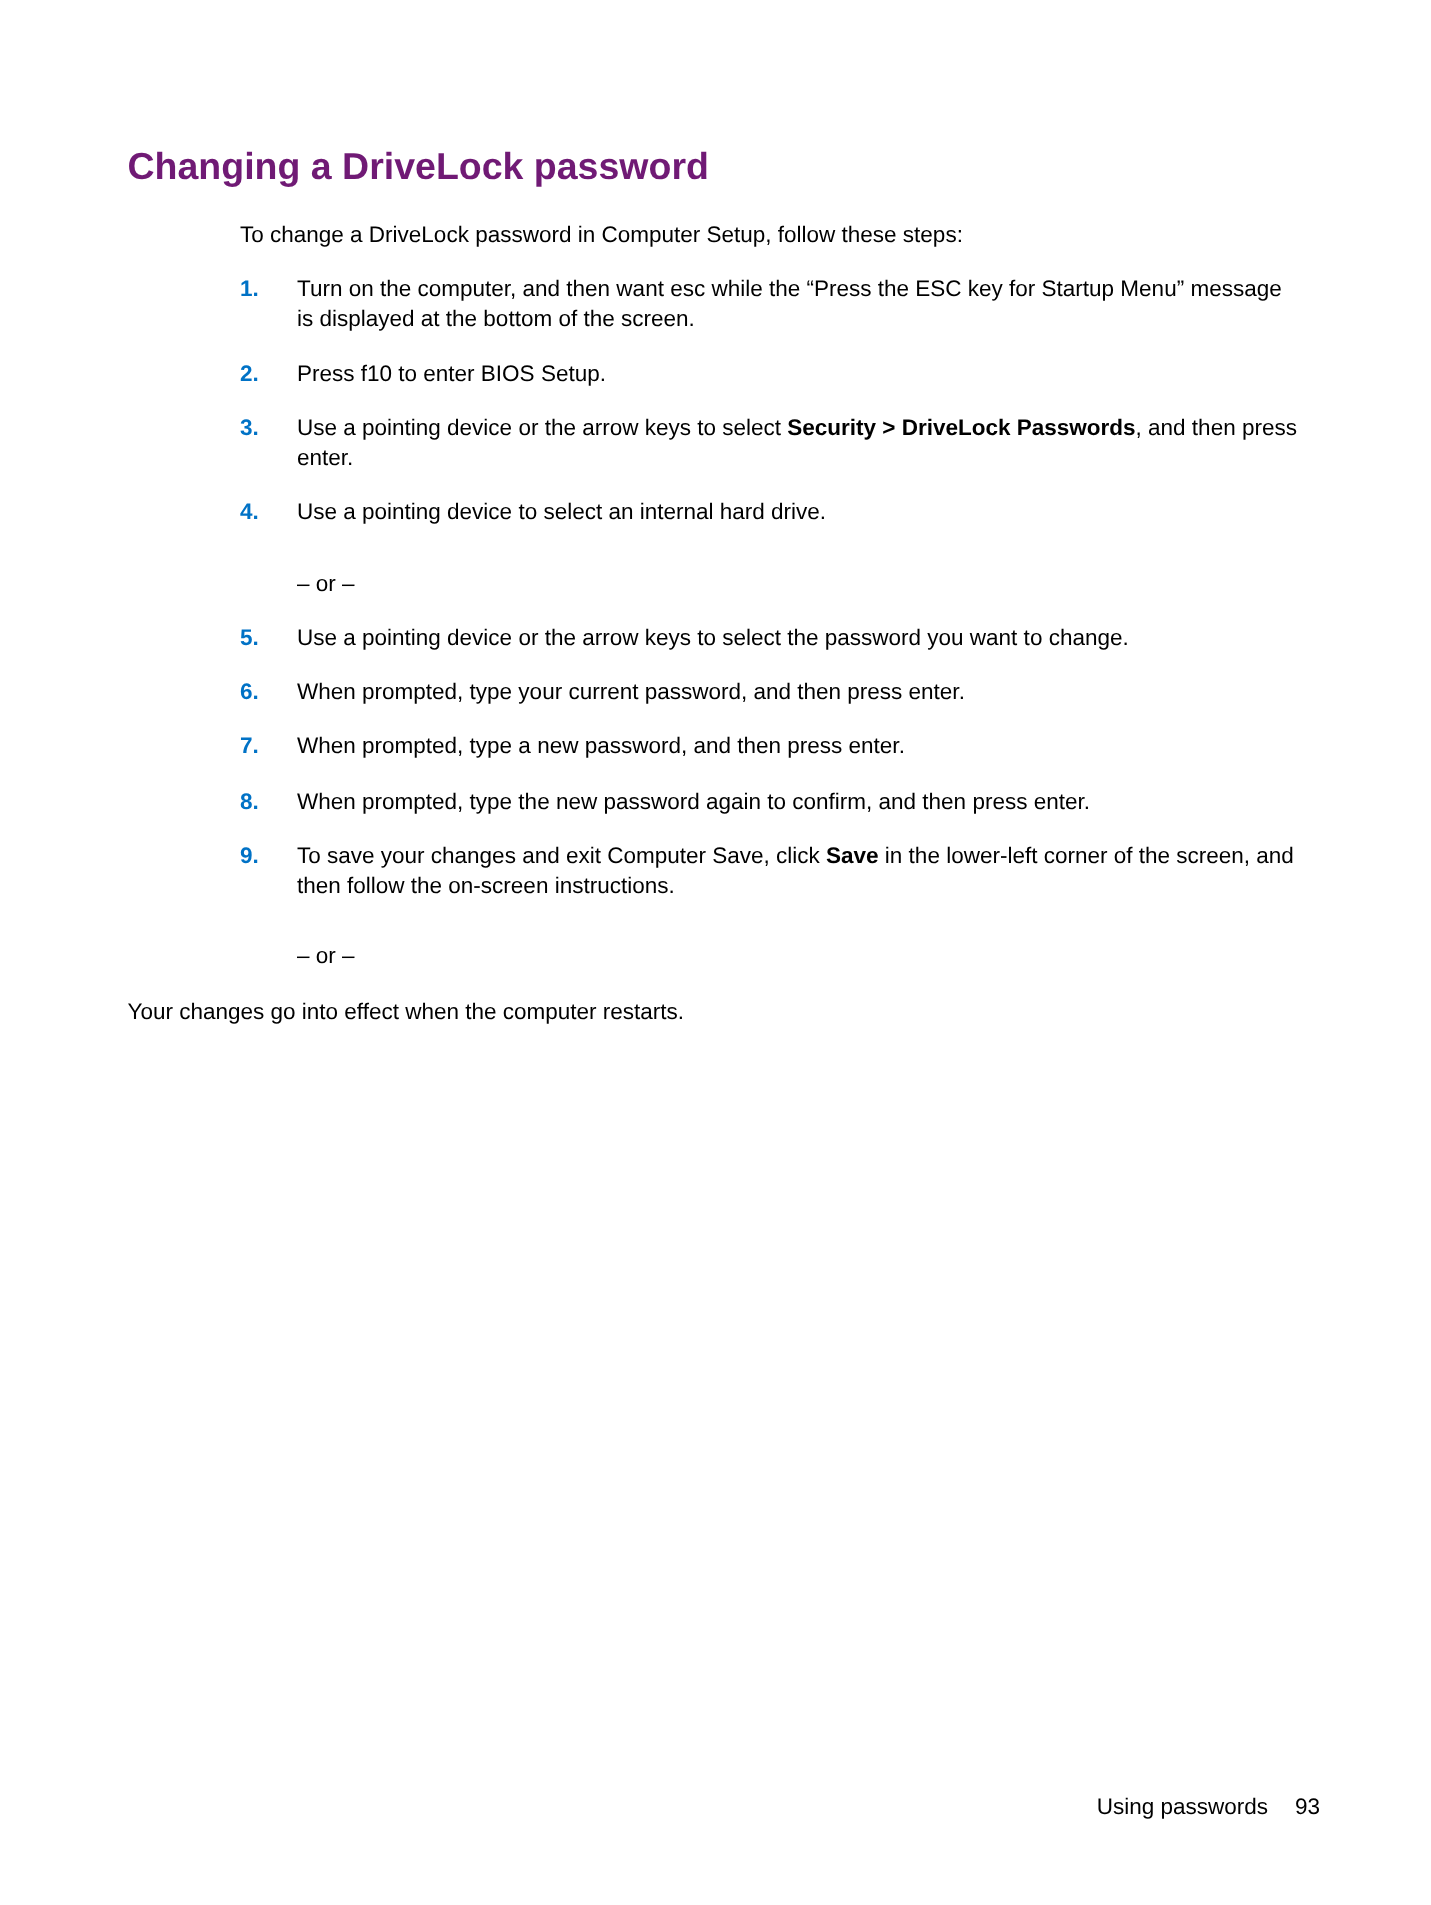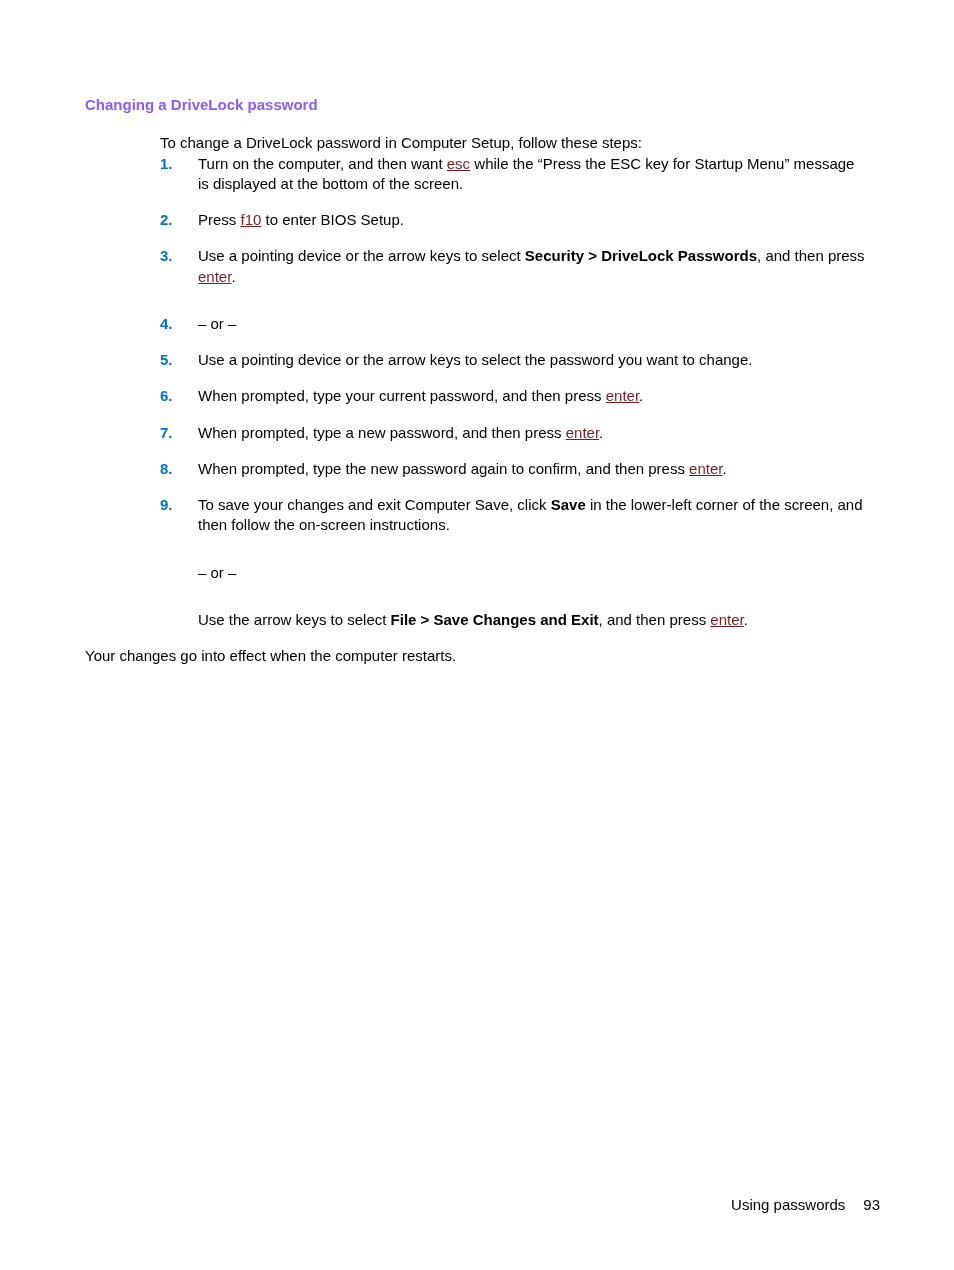--- a/index.html
+++ b/index.html
@@ -12,27 +12,28 @@
       font-size: 15px;
       color: #000;
       background: #fff;
       width: 954px;
       height: 1270px;
       position: relative;
       padding: 95px 85px 60px 85px;
       line-height: 1.35;
     }
     .heading {
-      color: #8b5cf6;
+      color: #701a75;
       font-weight: bold;
-      font-size: 15px;
+      font-size: 25px;
       margin-bottom: 18px;
     }
     .intro {
       margin-left: 75px;
+      margin-bottom: 16px;
     }
     .closing {
       margin-top: 16px;
     }
     ol.steps {
       list-style: none;
       margin-left: 75px;
     }
     ol.steps > li {
       position: relative;
@@ -40,22 +41,21 @@
       margin-bottom: 16px;
     }
     ol.steps > li .num {
       position: absolute;
       left: 0;
       top: 0;
       color: #0072c6;
       font-weight: bold;
     }
     .key {
-      color: #7f1d1d;
-      text-decoration: underline;
+      color: #000000;
     }
     .bold {
       font-weight: bold;
       text-align: center;
     }
     .subpara {
       margin-top: 27px;
     }
     .footer {
       position: absolute;
@@ -86,20 +86,21 @@
     <span>Press </span><span class="key">f10</span><span> to enter BIOS Setup.</span>
   </li>
 
   <li>
     <span class="num">3.</span>
     <span>Use a pointing device or the arrow keys to select </span><span class="bold">Security &gt; DriveLock Passwords</span><span>, and then press </span><span class="key">enter</span><span>.</span>
   </li>
 
   <li>
     <span class="num">4.</span>
+    <span>Use a pointing device to select an internal hard drive.</span>
     <div class="subpara">– or –</div>
   </li>
 
   <li>
     <span class="num">5.</span>
     <span>Use a pointing device or the arrow keys to select the password you want to change.</span>
   </li>
 
   <li>
     <span class="num">6.</span>
@@ -113,23 +114,20 @@
 
   <li>
     <span class="num">8.</span>
     <span>When prompted, type the new password again to confirm, and then press </span><span class="key">enter</span><span>.</span>
   </li>
 
   <li>
     <span class="num">9.</span>
     <span>To save your changes and exit Computer Save, click </span><span class="bold">Save</span><span> in the lower-left corner of the screen, and then follow the on-screen instructions.</span>
     <div class="subpara">– or –</div>
-    <div class="subpara">
-      <span>Use the arrow keys to select </span><span class="bold">File &gt; Save Changes and Exit</span><span>, and then press </span><span class="key">enter</span><span>.</span>
-    </div>
   </li>
 
 </ol>
 
 <p class="closing">Your changes go into effect when the computer restarts.</p>
 
 <div class="footer">
   <span class="section">Using passwords</span><span>93</span>
 </div>
 

